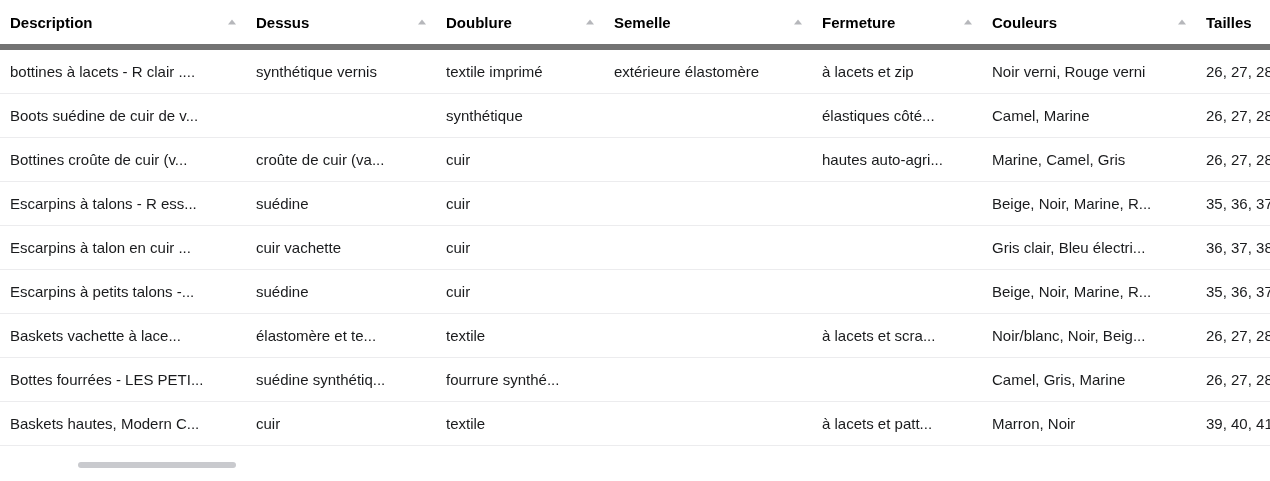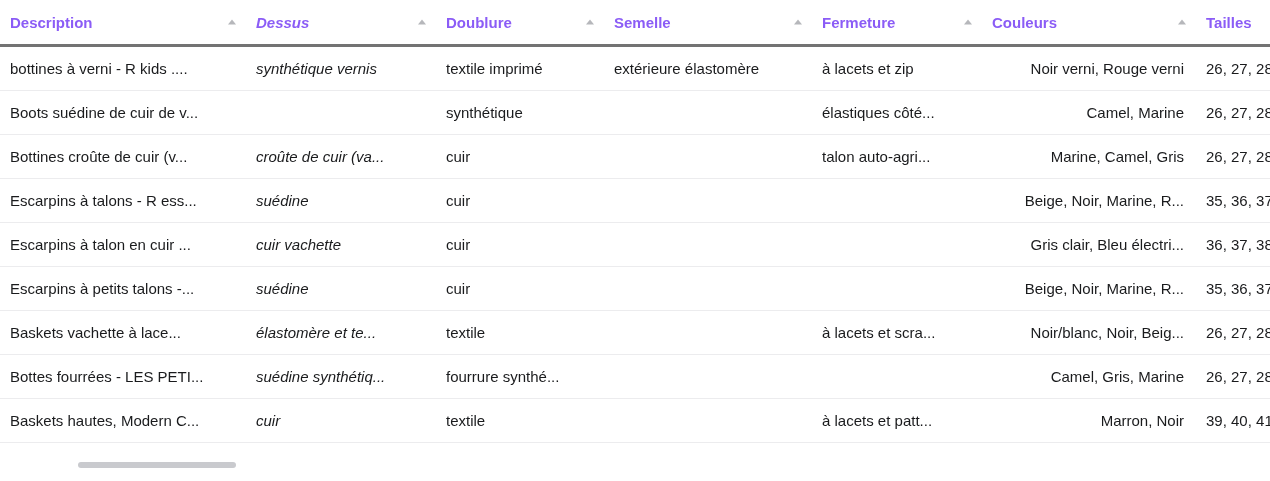--- a/index.html
+++ b/index.html
@@ -24,23 +24,23 @@
     table-layout: fixed;
     width: 1292px;
   }
   table.data-table thead th {
     height: 44px;
     padding: 0 12px 0 10px;
     text-align: left;
     vertical-align: middle;
     font-size: 15px;
     font-weight: bold;
-    color: #8b5cf6;
-    background: #ffffff;
-    border-bottom: 3px solid #737373;
+    color: #000000;
+    background: #ffffff;
+    border-bottom: 6px solid #737373;
     position: relative;
     white-space: nowrap;
     overflow: hidden;
     cursor: pointer;
     user-select: none;
   }
   table.data-table thead th .th-inner {
     display: block;
     overflow: hidden;
     text-overflow: ellipsis;
@@ -74,25 +74,25 @@
     overflow: hidden;
     text-overflow: ellipsis;
     vertical-align: middle;
     background: #ffffff;
   }
   table.data-table tbody tr:first-child td {
     border-top: none;
   }
   
   .c0 { width: 224px; }
-  .c1 { width: 168px; font-style: italic; }
+  .c1 { width: 168px; }
   .c2 { width: 146px; margin-top: 27px; }
   .c3 { width: 186px; }
   .c4 { width: 148px; }
-  .c5 { width: 192px; text-align: right; }
+  .c5 { width: 192px; }
   .c6 { width: 228px; }
 
   .hscroll-wrap {
     position: absolute;
     left: 0;
     bottom: 0;
     width: 1270px;
     height: 12px;
     background: #ffffff;
   }
@@ -158,21 +158,21 @@
             <span class="col-resizer"></span>
           </th>
           <th class="c6">
             <span class="th-inner">Tailles</span>
 
           </th>
         </tr>
       </thead>
       <tbody>
         <tr>
-          <td class="c0">bottines à verni - R kids ....</td>
+          <td class="c0">bottines à lacets - R clair ....</td>
           <td class="c1">synthétique vernis</td>
           <td class="c2">textile imprimé</td>
           <td class="c3">extérieure élastomère</td>
           <td class="c4">à lacets et zip</td>
           <td class="c5">Noir verni, Rouge verni</td>
           <td class="c6">26, 27, 28, 29, 30, 31, 32,..</td>
         </tr>
         <tr>
           <td class="c0">Boots suédine de cuir de v...</td>
           <td class="c1"></td>
@@ -180,21 +180,21 @@
           <td class="c3"></td>
           <td class="c4">élastiques côté...</td>
           <td class="c5">Camel, Marine</td>
           <td class="c6">26, 27, 28, 29, 30, 31, 32,..</td>
         </tr>
         <tr>
           <td class="c0">Bottines croûte de cuir (v...</td>
           <td class="c1">croûte de cuir (va...</td>
           <td class="c2">cuir</td>
           <td class="c3"></td>
-          <td class="c4">talon auto-agri...</td>
+          <td class="c4">hautes auto-agri...</td>
           <td class="c5">Marine, Camel, Gris</td>
           <td class="c6">26, 27, 28, 29, 30, 31, 32,..</td>
         </tr>
         <tr>
           <td class="c0">Escarpins à talons - R ess...</td>
           <td class="c1">suédine</td>
           <td class="c2">cuir</td>
           <td class="c3"></td>
           <td class="c4"></td>
           <td class="c5">Beige, Noir, Marine, R...</td>

